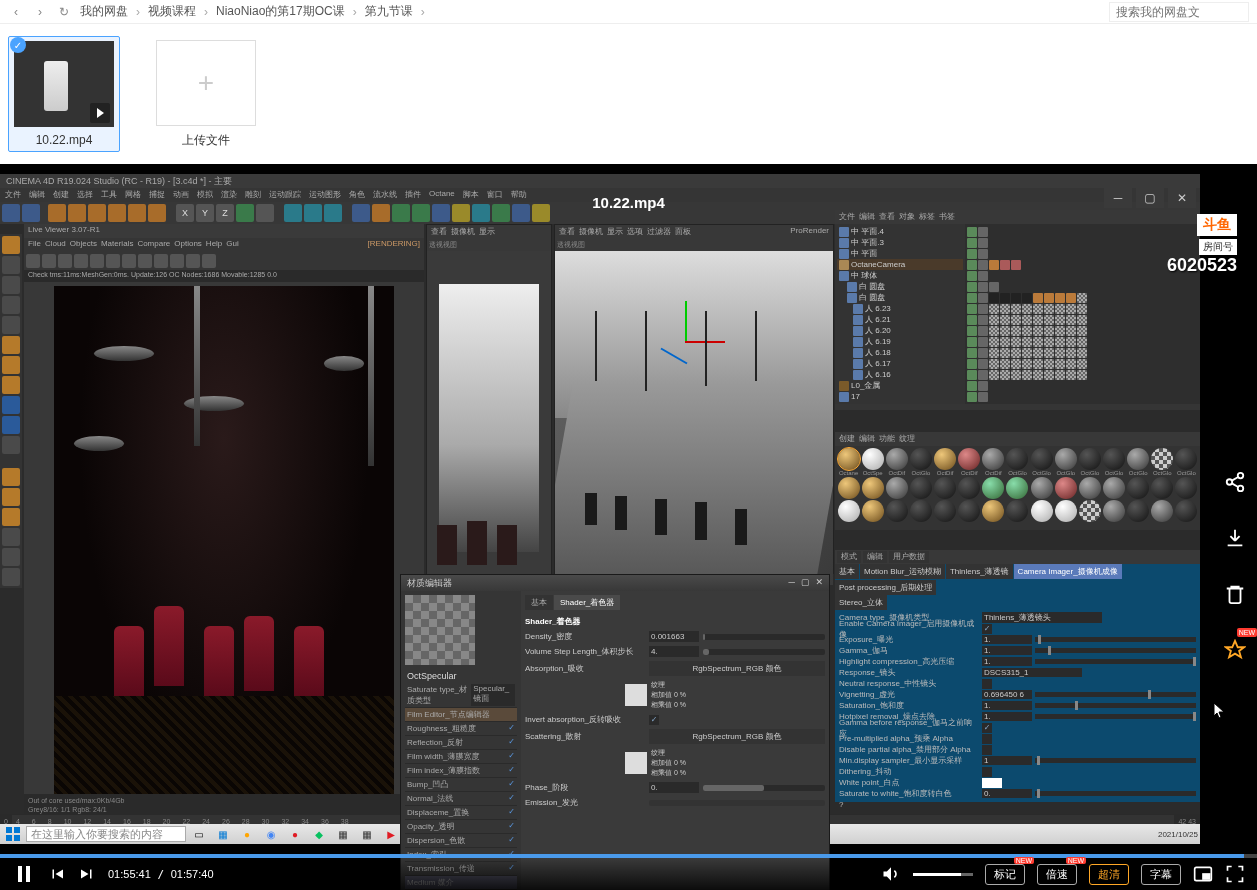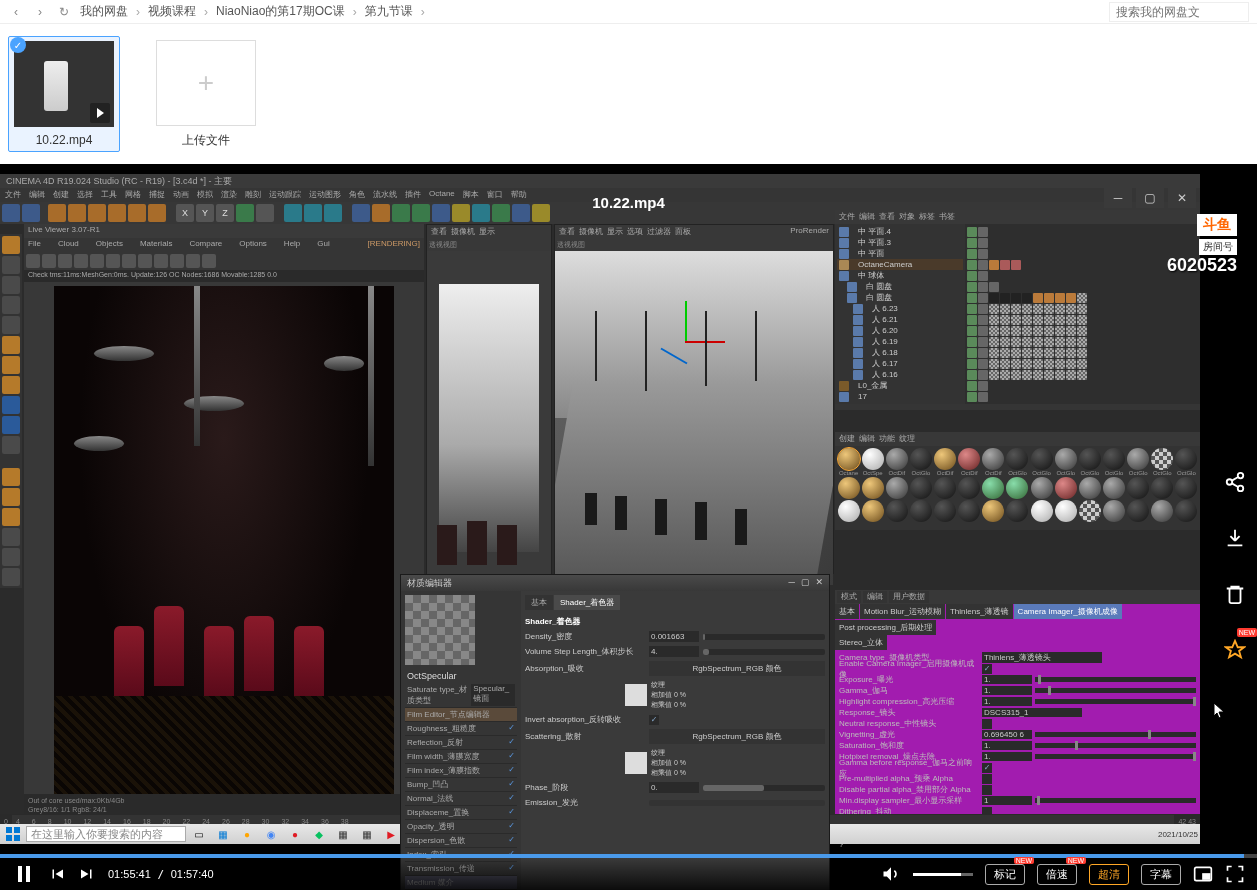--- a/index.html
+++ b/index.html
@@ -50,21 +50,21 @@
 
 
 .left-toolbar { position: absolute; left: 0; top: 60px; width: 22px; background: #333; display: flex; flex-direction: column; gap: 2px; padding: 2px; }
 .left-toolbar .vtool { width: 18px; height: 18px; background: #4a4a4a; border-radius: 2px; }
 .left-toolbar .vtool.orange { background: #b57a2a; }
 .left-toolbar .vtool.blue { background: #2a5a9a; }
 
 
 .live-viewer { position: absolute; left: 24px; top: 50px; width: 400px; height: 610px; background: #383838; }
 .lv-header { height: 14px; background: #3a3a3a; color: #aaa; font-size: 8px; padding: 1px 4px; display: flex; justify-content: space-between; }
-.lv-menubar { height: 14px; background: #353535; display: flex; gap: 17px; padding: 1px 4px; font-size: 8px; color: #aaa; }
+.lv-menubar { height: 14px; background: #353535; display: flex; gap: 4px; padding: 1px 4px; font-size: 8px; color: #aaa; }
 .lv-toolbar { height: 18px; background: #353535; display: flex; gap: 2px; padding: 2px; align-items: center; }
 .lv-toolbar .tb { width: 14px; height: 14px; background: #555; border-radius: 2px; }
 .lv-status { height: 12px; background: #2a2a2a; color: #b85a2a; font-size: 7px; padding: 1px 4px; }
 .lv-render { width: 340px; height: 510px; background: #0a0a0a; margin: 4px auto; position: relative; }
 .render-img { width: 100%; height: 100%; background: radial-gradient(ellipse at 50% 30%, #2a1a1a 0%, #0a0505 60%); position: relative; overflow: hidden; }
 .render-figures { position: absolute; bottom: 100px; left: 0; right: 0; height: 200px; }
 .fig { position: absolute; width: 30px; height: 70px; background: linear-gradient(#8a1a2a, #5a0a1a); border-radius: 6px 6px 0 0; }
 .lamp { position: absolute; width: 60px; height: 15px; background: linear-gradient(#888, #333); border-radius: 50%; }
 .lv-footer { position: absolute; bottom: 0; left: 0; right: 0; height: 40px; background: #2a2a2a; color: #888; font-size: 7px; padding: 2px 4px; line-height: 9px; }
 
@@ -93,21 +93,21 @@
 .param-slider { flex: 1; height: 6px; background: #2a2a2a; border-radius: 2px; position: relative; }
 .param-slider .fill { height: 100%; background: #666; border-radius: 2px; }
 .color-swatch { width: 22px; height: 22px; background: #ddd; }
 .rgb-btn { flex:1; text-align:center; padding: 2px; background: #333; font-size: 8px; }
 
 
 .obj-manager { position: absolute; right: 0; top: 36px; width: 365px; height: 200px; background: #353535; }
 .obj-header { height: 14px; background: #383838; display: flex; gap: 4px; font-size: 8px; color: #aaa; padding: 1px 4px; }
 .obj-tree { height: 180px; overflow: hidden; font-size: 8px; color: #ccc; display: flex; }
 .tree-left { width: 130px; background: #333; padding: 2px; overflow: hidden; }
-.tree-row { display: flex; align-items: center; gap: 9px; padding: 0 2px; height: 11px; }
+.tree-row { display: flex; align-items: center; gap: 2px; padding: 0 2px; height: 11px; }
 .tree-icon { width: 10px; height: 10px; background: #5a7aaa; border-radius: 1px; }
 .tree-right { flex: 1; background: #2e2e2e; padding: 2px; }
 .tag-row { display: flex; gap: 1px; height: 11px; align-items: center; }
 .tag { width: 10px; height: 10px; border-radius: 1px; }
 .tag.gr { background: #5a8a5a; }
 .tag.rd { background: #aa5a5a; }
 .tag.or { background: #ba7a3a; }
 .tag.gy { background: #666; }
 .tag.ck { background: repeating-conic-gradient(#aaa 0 25%, #666 0 50%) 0 0 / 4px 4px; }
 .tag.bk { background: #222; }
@@ -120,21 +120,21 @@
 .mat-ball.gold { background: radial-gradient(circle at 35% 30%, #eec77a, #6a4a1a); }
 .mat-ball.red { background: radial-gradient(circle at 35% 30%, #d88, #622); }
 .mat-ball.dark { background: radial-gradient(circle at 35% 30%, #555, #111); }
 .mat-ball.white { background: radial-gradient(circle at 35% 30%, #fff, #aaa); }
 .mat-ball.checker { background: repeating-conic-gradient(#ccc 0 25%, #555 0 50%) 0 0 / 8px 8px; border-radius:50%;}
 .mat-ball.green { background: radial-gradient(circle at 35% 30%, #8da, #363); }
 .mat-cell { display: flex; flex-direction: column; align-items: center; }
 .mat-lbl { font-size: 6px; color: #999; width:22px; overflow:hidden; text-align:center;}
 
 
-.attr-manager { position: absolute; right: 0; top: 416px; width: 365px; height: 252px; background: #a21caf; font-size: 8px; color: #ccc; }
+.attr-manager { position: absolute; right: 0; top: 376px; width: 365px; height: 252px; background: #0c4a6e; font-size: 8px; color: #ccc; }
 .attr-header { height: 14px; background: #383838; display: flex; gap: 2px; padding: 1px 2px; }
 .attr-header span { padding: 0 4px; background: #333; font-size: 8px; color: #aaa;}
 .attr-title { padding: 2px 4px; background: #3a3a3a; font-size: 8px; }
 .attr-tabs { display: flex; gap: 1px; flex-wrap: wrap; }
 .attr-tab { padding: 2px 4px; background: #333; font-size: 8px; }
 .attr-tab.active { background: #5a7aba; color: #fff; }
 .attr-body { padding: 2px 4px; }
 .attr-row { display: flex; align-items: center; gap: 3px; padding: 1px 0; height: 11px; }
 .attr-label { width: 140px; font-size: 8px; color: #bbb; }
 .attr-val { width: 50px; background: #2a2a2a; padding: 0 2px; font-size: 8px; }

